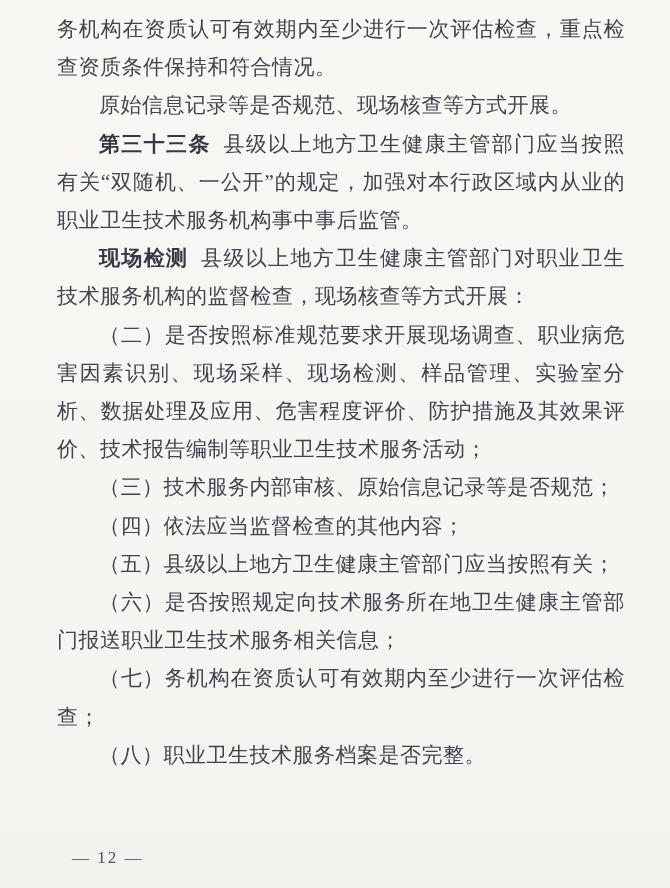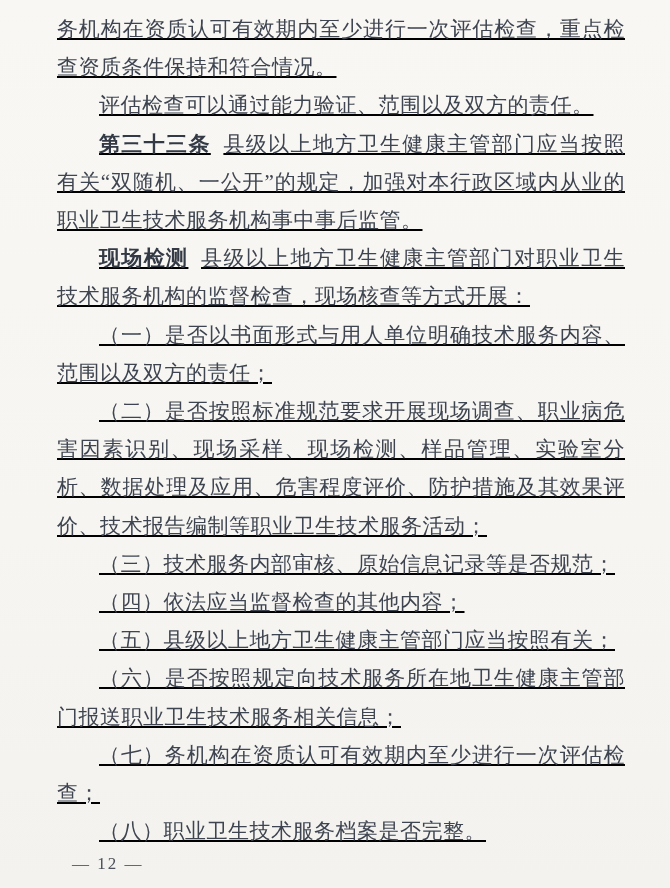--- a/index.html
+++ b/index.html
@@ -14,21 +14,20 @@
     margin: 0 auto;
     background: linear-gradient(180deg, #f8f7f4 0%, #f6f5f2 60%, #f3f2ef 100%);
     overflow: hidden;
     font-family: "Liberation Serif", "DejaVu Serif", serif;
   }
   .content {
     position: absolute;
     top: 10px;
     left: 57px;
     width: 568px;
-    text-decoration: underline;
   }
   .para {
     margin: 0;
     font-size: 21px;
     line-height: 38.2px;
     color: #3e4450;
     text-align: justify;
     letter-spacing: 0.5px;
     word-break: break-all;
   }
@@ -36,37 +35,36 @@
     text-indent: 2em;
   }
   .para .lead {
     font-weight: bold;
     color: #333945;
     margin-right: 0.6em;
   }
   .footer {
     position: absolute;
     left: 72px;
-    bottom: 14px;
+    bottom: 20px;
     font-size: 17px;
     color: #4c515b;
     letter-spacing: 2px;
     font-family: "Liberation Serif", "DejaVu Serif", serif;
   }
 </style>
 </head>
 <body>
 
 <div class="page">
   <div class="content" id="doc-body">
       <p class="para">务机构在资质认可有效期内至少进行一次评估检查，重点检查资质条件保持和符合情况。</p>
-      <p class="para indent">评估检查可以通过能力验证、范围以及双方的责任。</p>
+      <p class="para indent">原始信息记录等是否规范、现场核查等方式开展。</p>
       <p class="para indent"><b class="lead">第三十三条</b><span>县级以上地方卫生健康主管部门应当按照有关“双随机、一公开”的规定，加强对本行政区域内从业的职业卫生技术服务机构事中事后监管。</span></p>
       <p class="para indent"><b class="lead">现场检测</b><span>县级以上地方卫生健康主管部门对职业卫生技术服务机构的监督检查，现场核查等方式开展：</span></p>
-      <p class="para indent">（一）是否以书面形式与用人单位明确技术服务内容、范围以及双方的责任；</p>
       <p class="para indent">（二）是否按照标准规范要求开展现场调查、职业病危害因素识别、现场采样、现场检测、样品管理、实验室分析、数据处理及应用、危害程度评价、防护措施及其效果评价、技术报告编制等职业卫生技术服务活动；</p>
       <p class="para indent">（三）技术服务内部审核、原始信息记录等是否规范；</p>
       <p class="para indent">（四）依法应当监督检查的其他内容；</p>
       <p class="para indent">（五）县级以上地方卫生健康主管部门应当按照有关；</p>
       <p class="para indent">（六）是否按照规定向技术服务所在地卫生健康主管部门报送职业卫生技术服务相关信息；</p>
       <p class="para indent">（七）务机构在资质认可有效期内至少进行一次评估检查；</p>
       <p class="para indent">（八）职业卫生技术服务档案是否完整。</p>
     </div>
   <div class="footer">
     <span>— 12 —</span>

